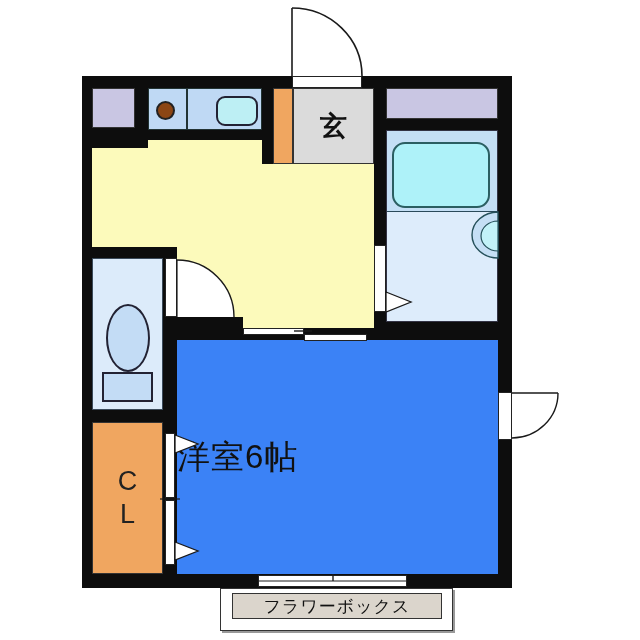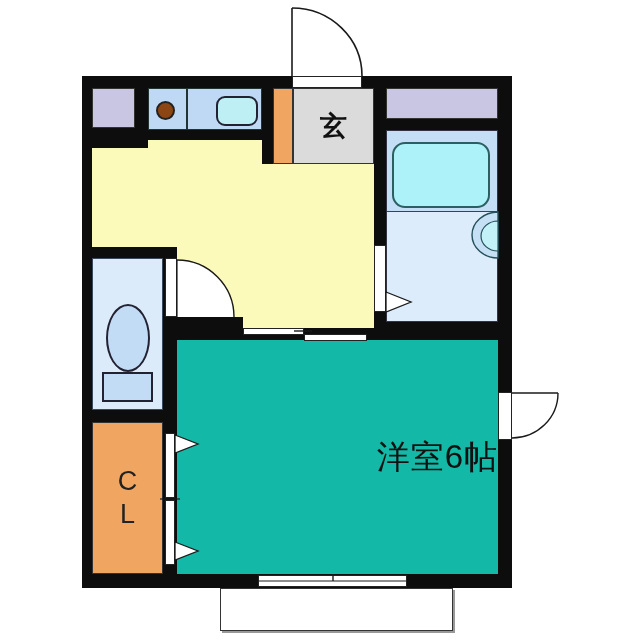--- a/index.html
+++ b/index.html
@@ -4,21 +4,21 @@
 <style>
   html,body{margin:0;padding:0;background:#fff;}
   body{width:640px;height:640px;font-family:"Liberation Sans","DejaVu Sans",sans-serif;}
   #plan{position:relative;width:640px;height:640px;background:#ffffff;overflow:hidden;}
   #plan *, #plan{box-sizing:border-box;}
   .abs{position:absolute;}
   
   .wall{position:absolute;background:#0d0d0d;}
   
   .dk{left:92px;top:88px;width:282px;height:240px;background:#FCFABB;}
-  .bedroom{left:177px;top:340px;width:321px;height:234px;background:#14b8a6;display:flex;align-items:center;justify-content:flex-end;}
+  .bedroom{left:177px;top:340px;width:321px;height:234px;background:#3b82f6;display:flex;align-items:center;justify-content:flex-start;}
   .toilet-room{left:92px;top:258px;width:71px;height:152px;background:#DCEBFA;border:1px solid #3a4a5a;}
   .closet{left:92px;top:422px;width:71px;height:152px;background:#F0A660;border:1px solid #333;display:flex;flex-direction:column;align-items:center;justify-content:center;gap:6px;}
   .fridge{left:92px;top:88px;width:43px;height:40px;background:#C9C6E3;border:1px solid #333;}
   .counter{left:148px;top:88px;width:114px;height:42px;background:#BFD9F4;border:1px solid #233;}
   .counter-div{left:186px;top:88px;width:2px;height:42px;background:#233;}
   .burner{left:156px;top:101px;width:19px;height:19px;border-radius:50%;background:#8C4614;border:2px solid #222;}
   .sink{left:216px;top:96px;width:42px;height:30px;border-radius:9px;background:#BDEFF4;border:2px solid #223;}
   .step{left:273px;top:88px;width:20px;height:76px;background:#F0A660;border:1px solid #333;}
   .genkan{left:293px;top:88px;width:81px;height:76px;background:#DBDBDB;border:1px solid #333;display:flex;align-items:center;justify-content:center;}
   .washer{left:386px;top:88px;width:112px;height:31px;background:#C9C6E3;border:1px solid #333;}
@@ -103,20 +103,23 @@
 
   <div class="slide" style="left:165px;top:433px;width:10px;height:65px;"></div>
   <div class="slide" style="left:165px;top:500px;width:10px;height:65px;"></div>
 
   <div class="slide" style="left:243px;top:328px;width:61px;height:7px;"></div>
   <div class="slide" style="left:304px;top:334px;width:63px;height:7px;"></div>
 
   <div class="abs window"></div>
 
   <div class="abs fbox-outer"></div>
+  <div class="abs fbox-inner">
+    <span class="t-fbox">フラワーボックス</span>
+  </div>
 
   <svg class="overlay" viewBox="0 0 640 640">
 
     <g>
       <path d="M292,8 A70,68 0 0 1 362,76 L292,76 Z" fill="#ffffff" stroke="none"></path>
       <path d="M292,8 A70,68 0 0 1 362,76" fill="none" stroke="#1a1a1a" stroke-width="1.6"></path>
       <line x1="292" y1="8" x2="292" y2="76" stroke="#1a1a1a" stroke-width="1.6"></line>
     </g>
 
     <g>

